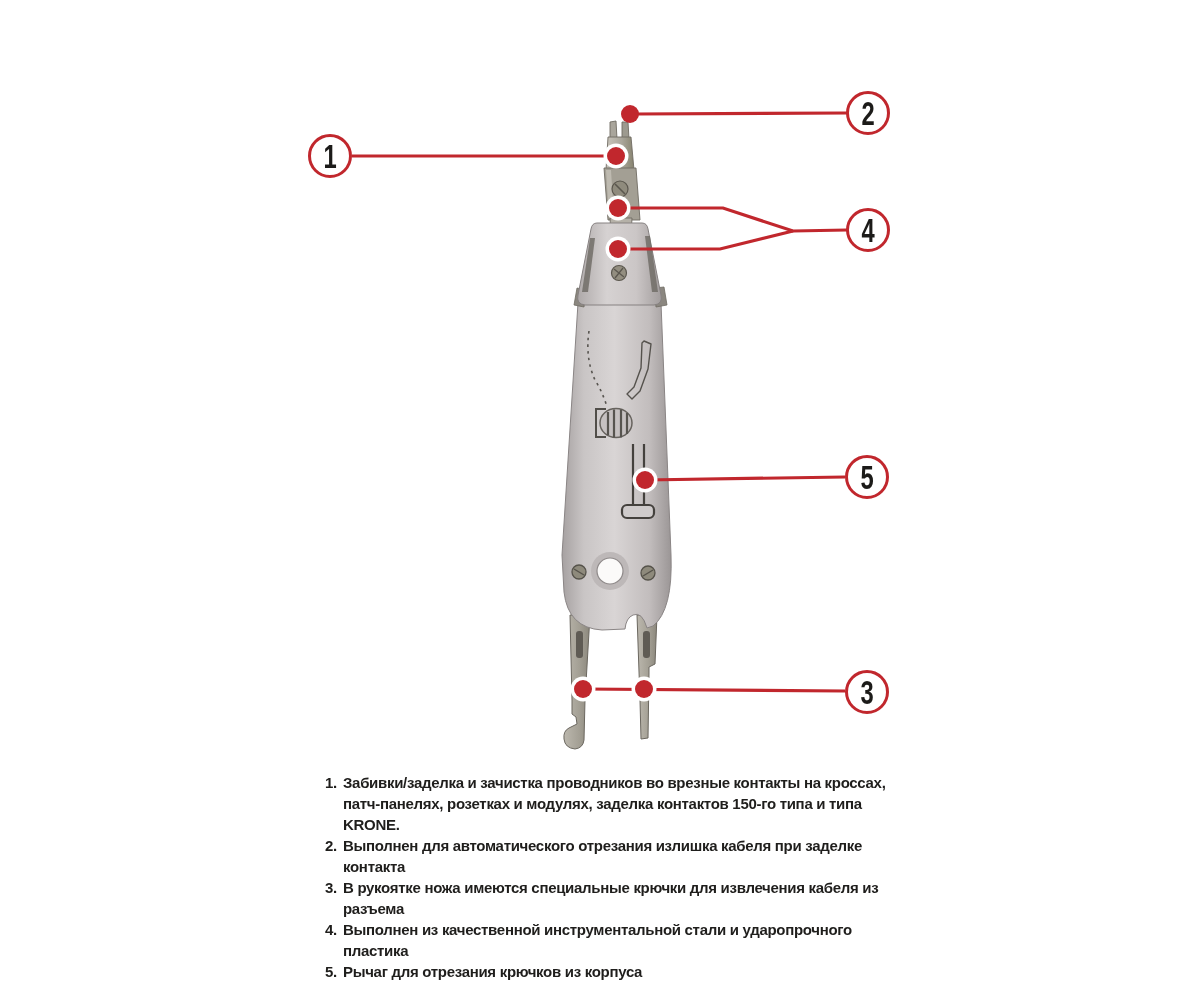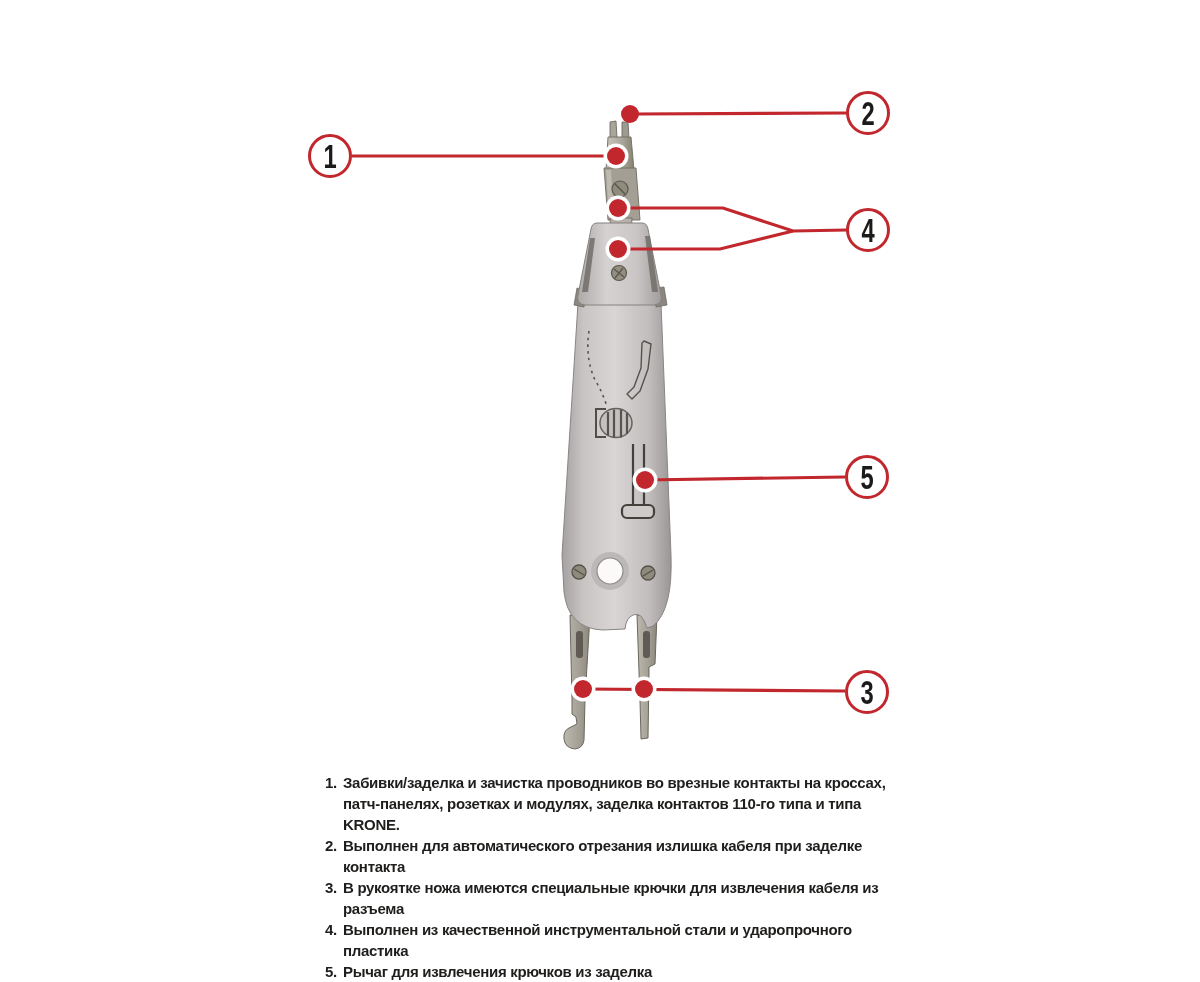--- a/index.html
+++ b/index.html
@@ -178,33 +178,33 @@
   <div class="callout" style="left:845px; top:455px;">
     <span>5</span>
   </div>
   <div class="callout" style="left:845px; top:670px;">
     <span>3</span>
   </div>
 
   <div class="legend">
     <div class="legend-item">
       <span class="num">1.</span>
-      <span class="txt">Забивки/заделка и зачистка проводников во врезные контакты на кроссах, патч-панелях, розетках и модулях, заделка контактов 110-го типа и типа KRONE.</span>
+      <span class="txt">Забивки/заделка и зачистка проводников во врезные контакты на кроссах, патч-панелях, розетках и модулях, заделка контактов 150-го типа и типа KRONE.</span>
     </div>
     <div class="legend-item">
       <span class="num">2.</span>
       <span class="txt">Выполнен для автоматического отрезания излишка кабеля при заделке контакта</span>
     </div>
     <div class="legend-item">
       <span class="num">3.</span>
       <span class="txt">В рукоятке ножа имеются специальные крючки для извлечения кабеля из разъема</span>
     </div>
     <div class="legend-item">
       <span class="num">4.</span>
       <span class="txt">Выполнен из качественной инструментальной стали и ударопрочного пластика</span>
     </div>
     <div class="legend-item">
       <span class="num">5.</span>
-      <span class="txt">Рычаг для извлечения крючков из заделка</span>
+      <span class="txt">Рычаг для отрезания крючков из корпуса</span>
     </div>
   </div>
 
 </div>
 
 </body></html>

